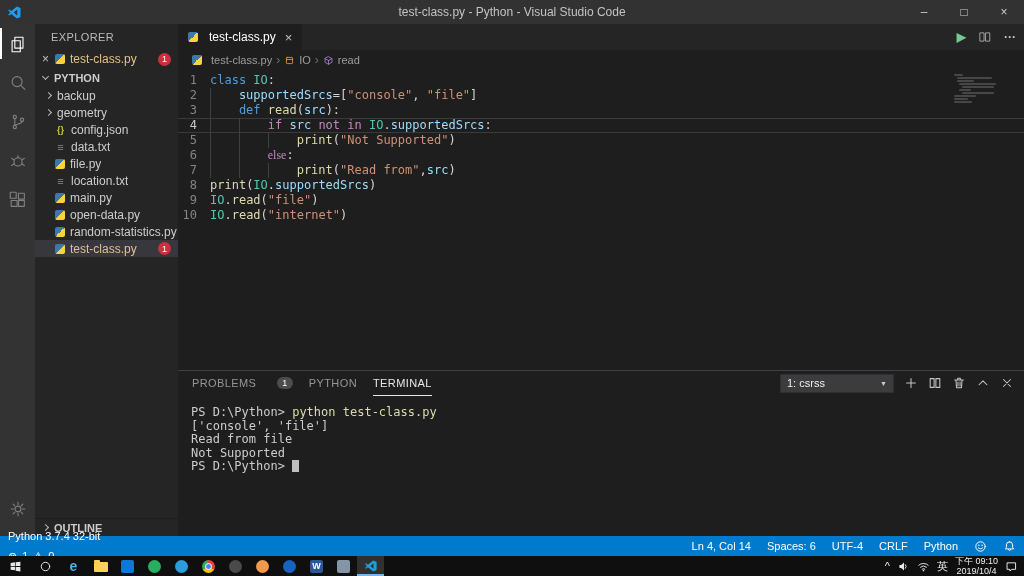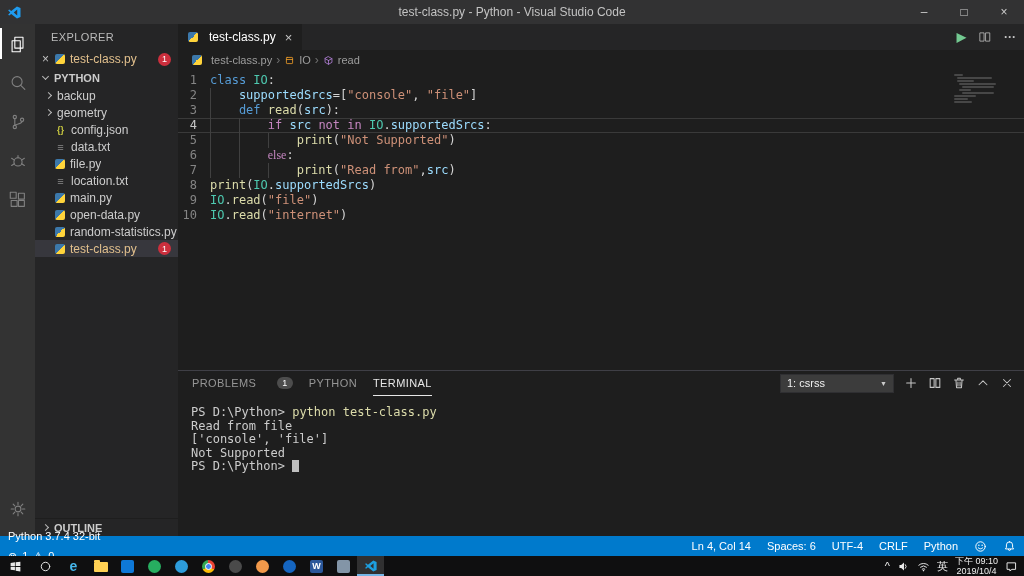--- a/index.html
+++ b/index.html
@@ -401,22 +401,22 @@
             <div class="p-action">
               <svg viewBox="0 0 16 16">
                 <path d="M4 4l8 8M12 4l-8 8"></path>
               </svg>
             </div>
           </div>
       </div>
     </div>
     <div id="terminal">
         <div class="term-line"><span style="color: rgb(204, 204, 204);">PS D:\Python&gt; </span><span style="color: rgb(220, 220, 170);">python test-class.py</span></div>
+        <div class="term-line"><span style="color: rgb(204, 204, 204);">['console', 'file']</span></div>
         <div class="term-line"><span style="color: rgb(204, 204, 204);">Read from file</span></div>
-        <div class="term-line"><span style="color: rgb(204, 204, 204);">['console', 'file']</span></div>
         <div class="term-line"><span style="color: rgb(204, 204, 204);">Not Supported</span></div>
         <div class="term-line"><span style="color: rgb(204, 204, 204);">PS D:\Python&gt; </span><span class="term-cursor"></span></div>
       </div>
   </div>
 </div>
 
 <div id="statusbar">
   <div id="sb-left">
       <div class="sb-item">Python 3.7.4 32-bit</div>
       <div class="sb-item">

